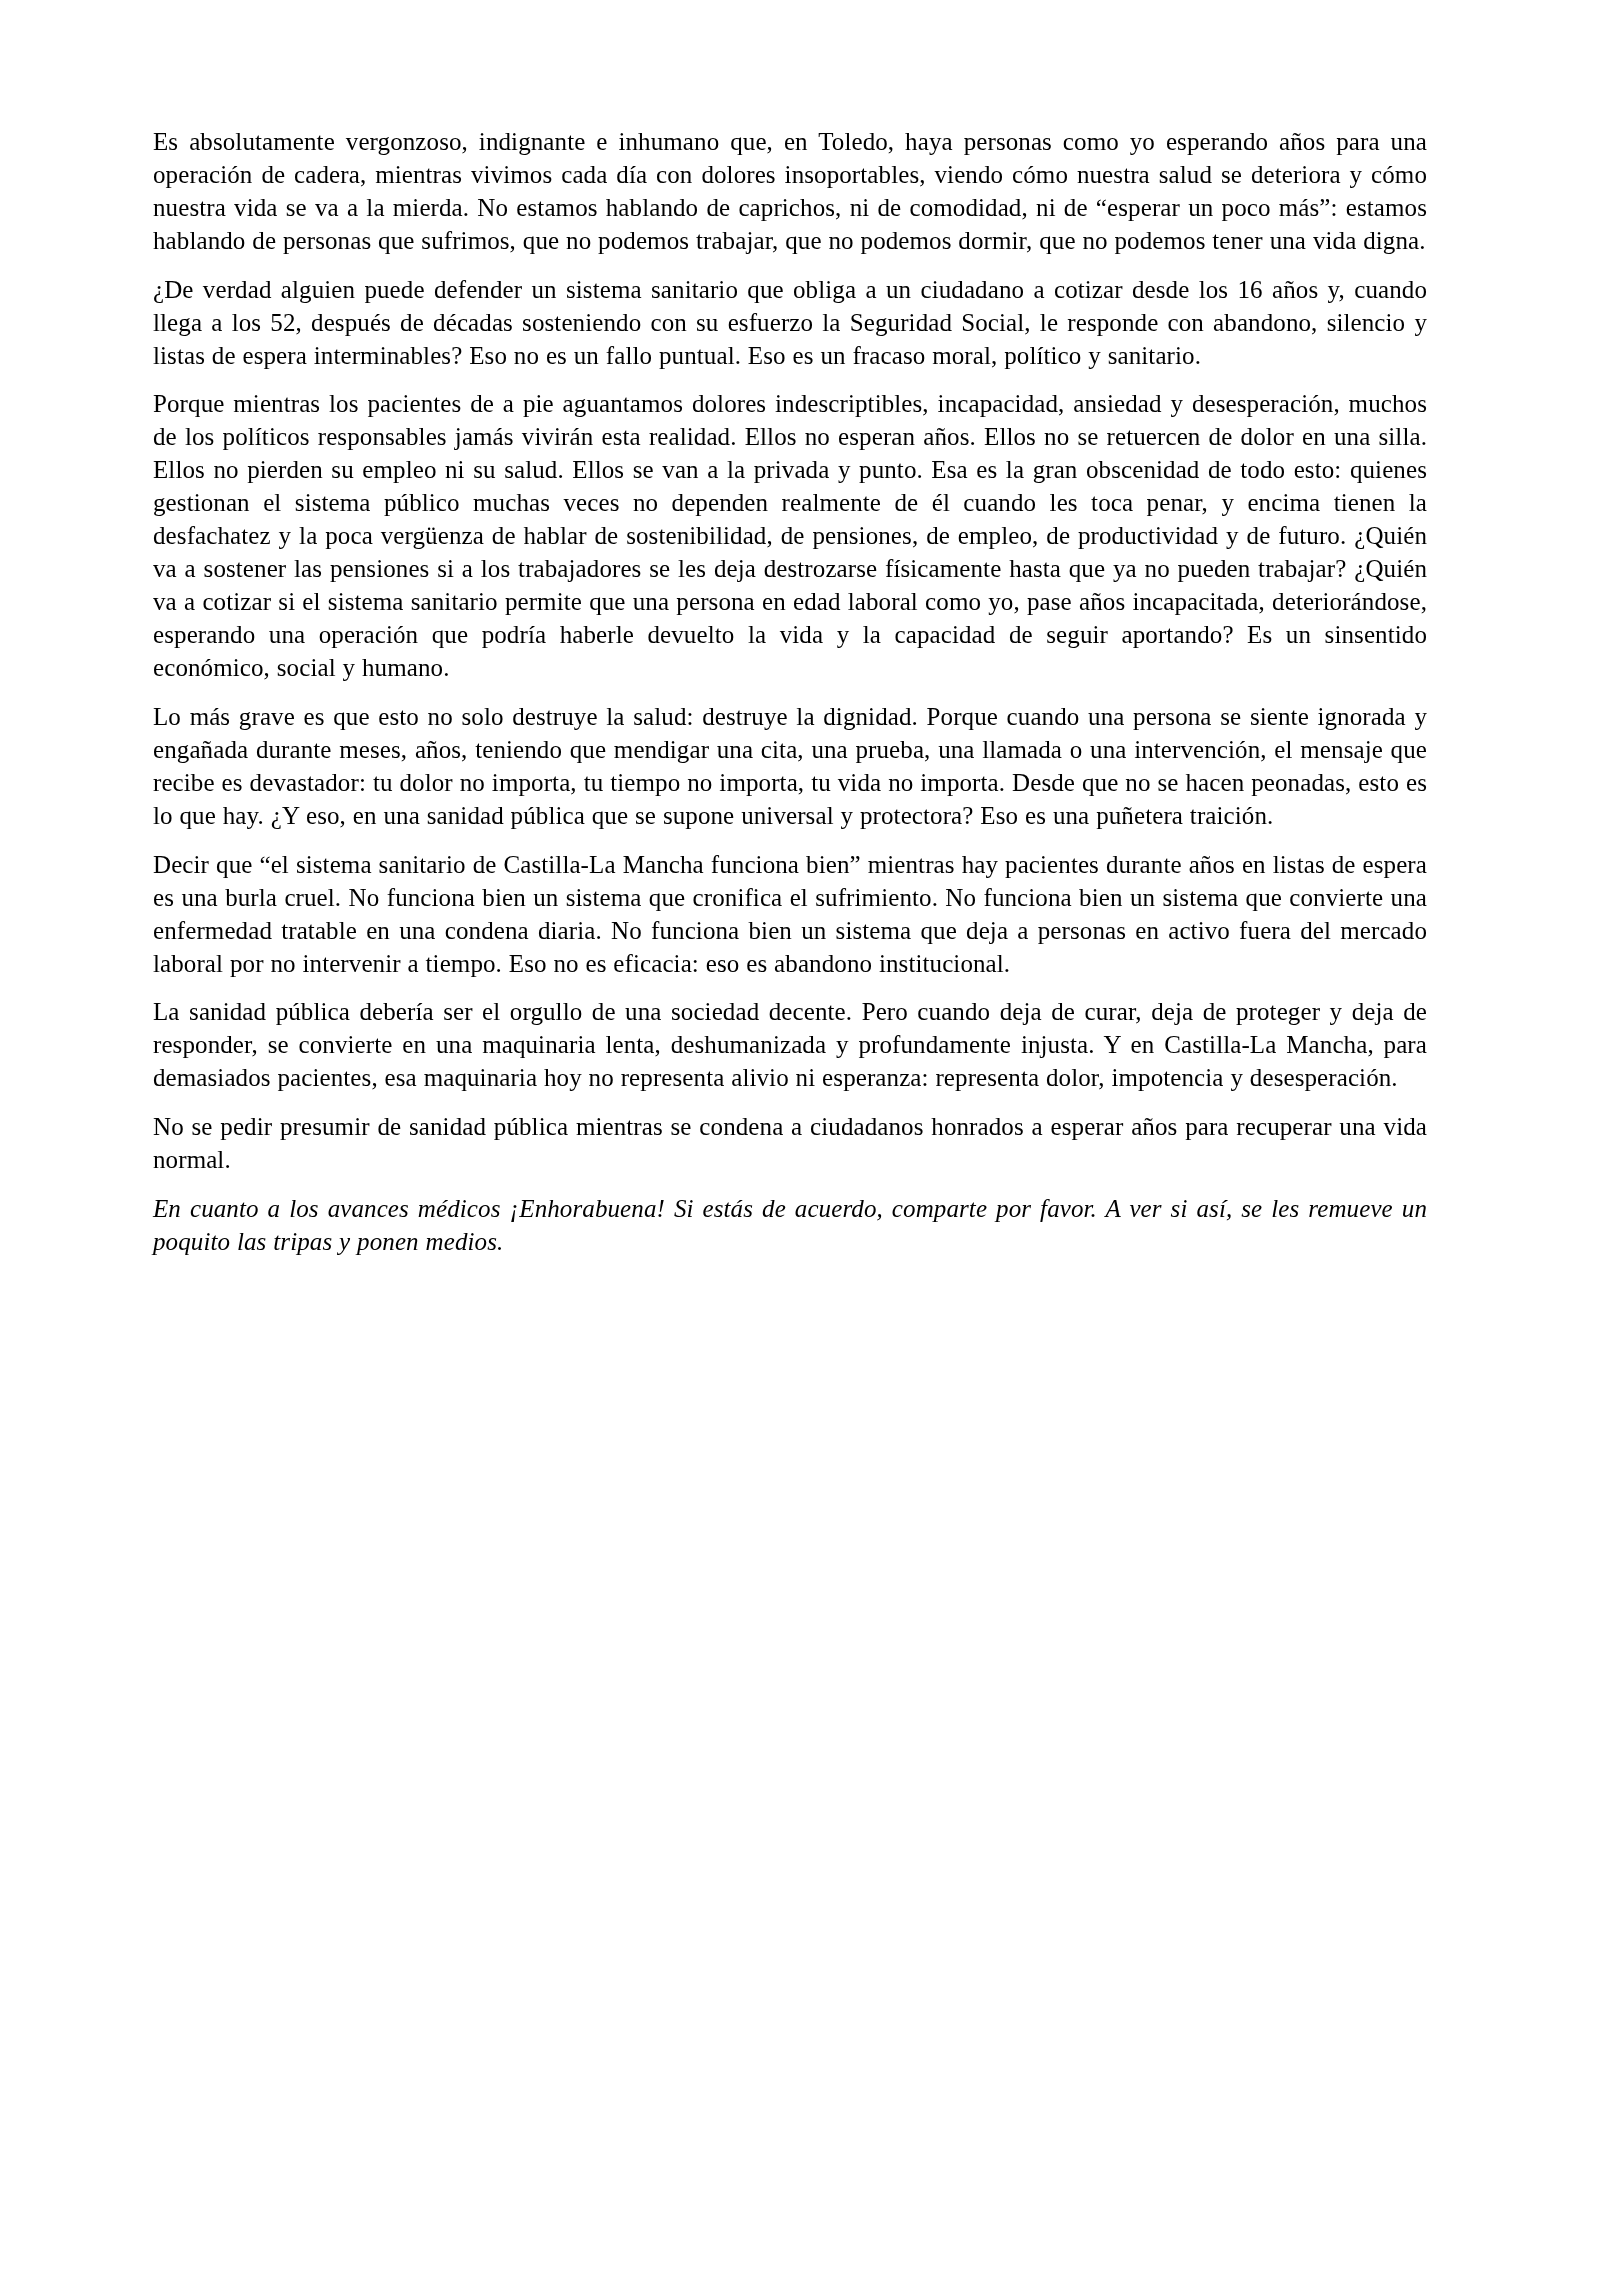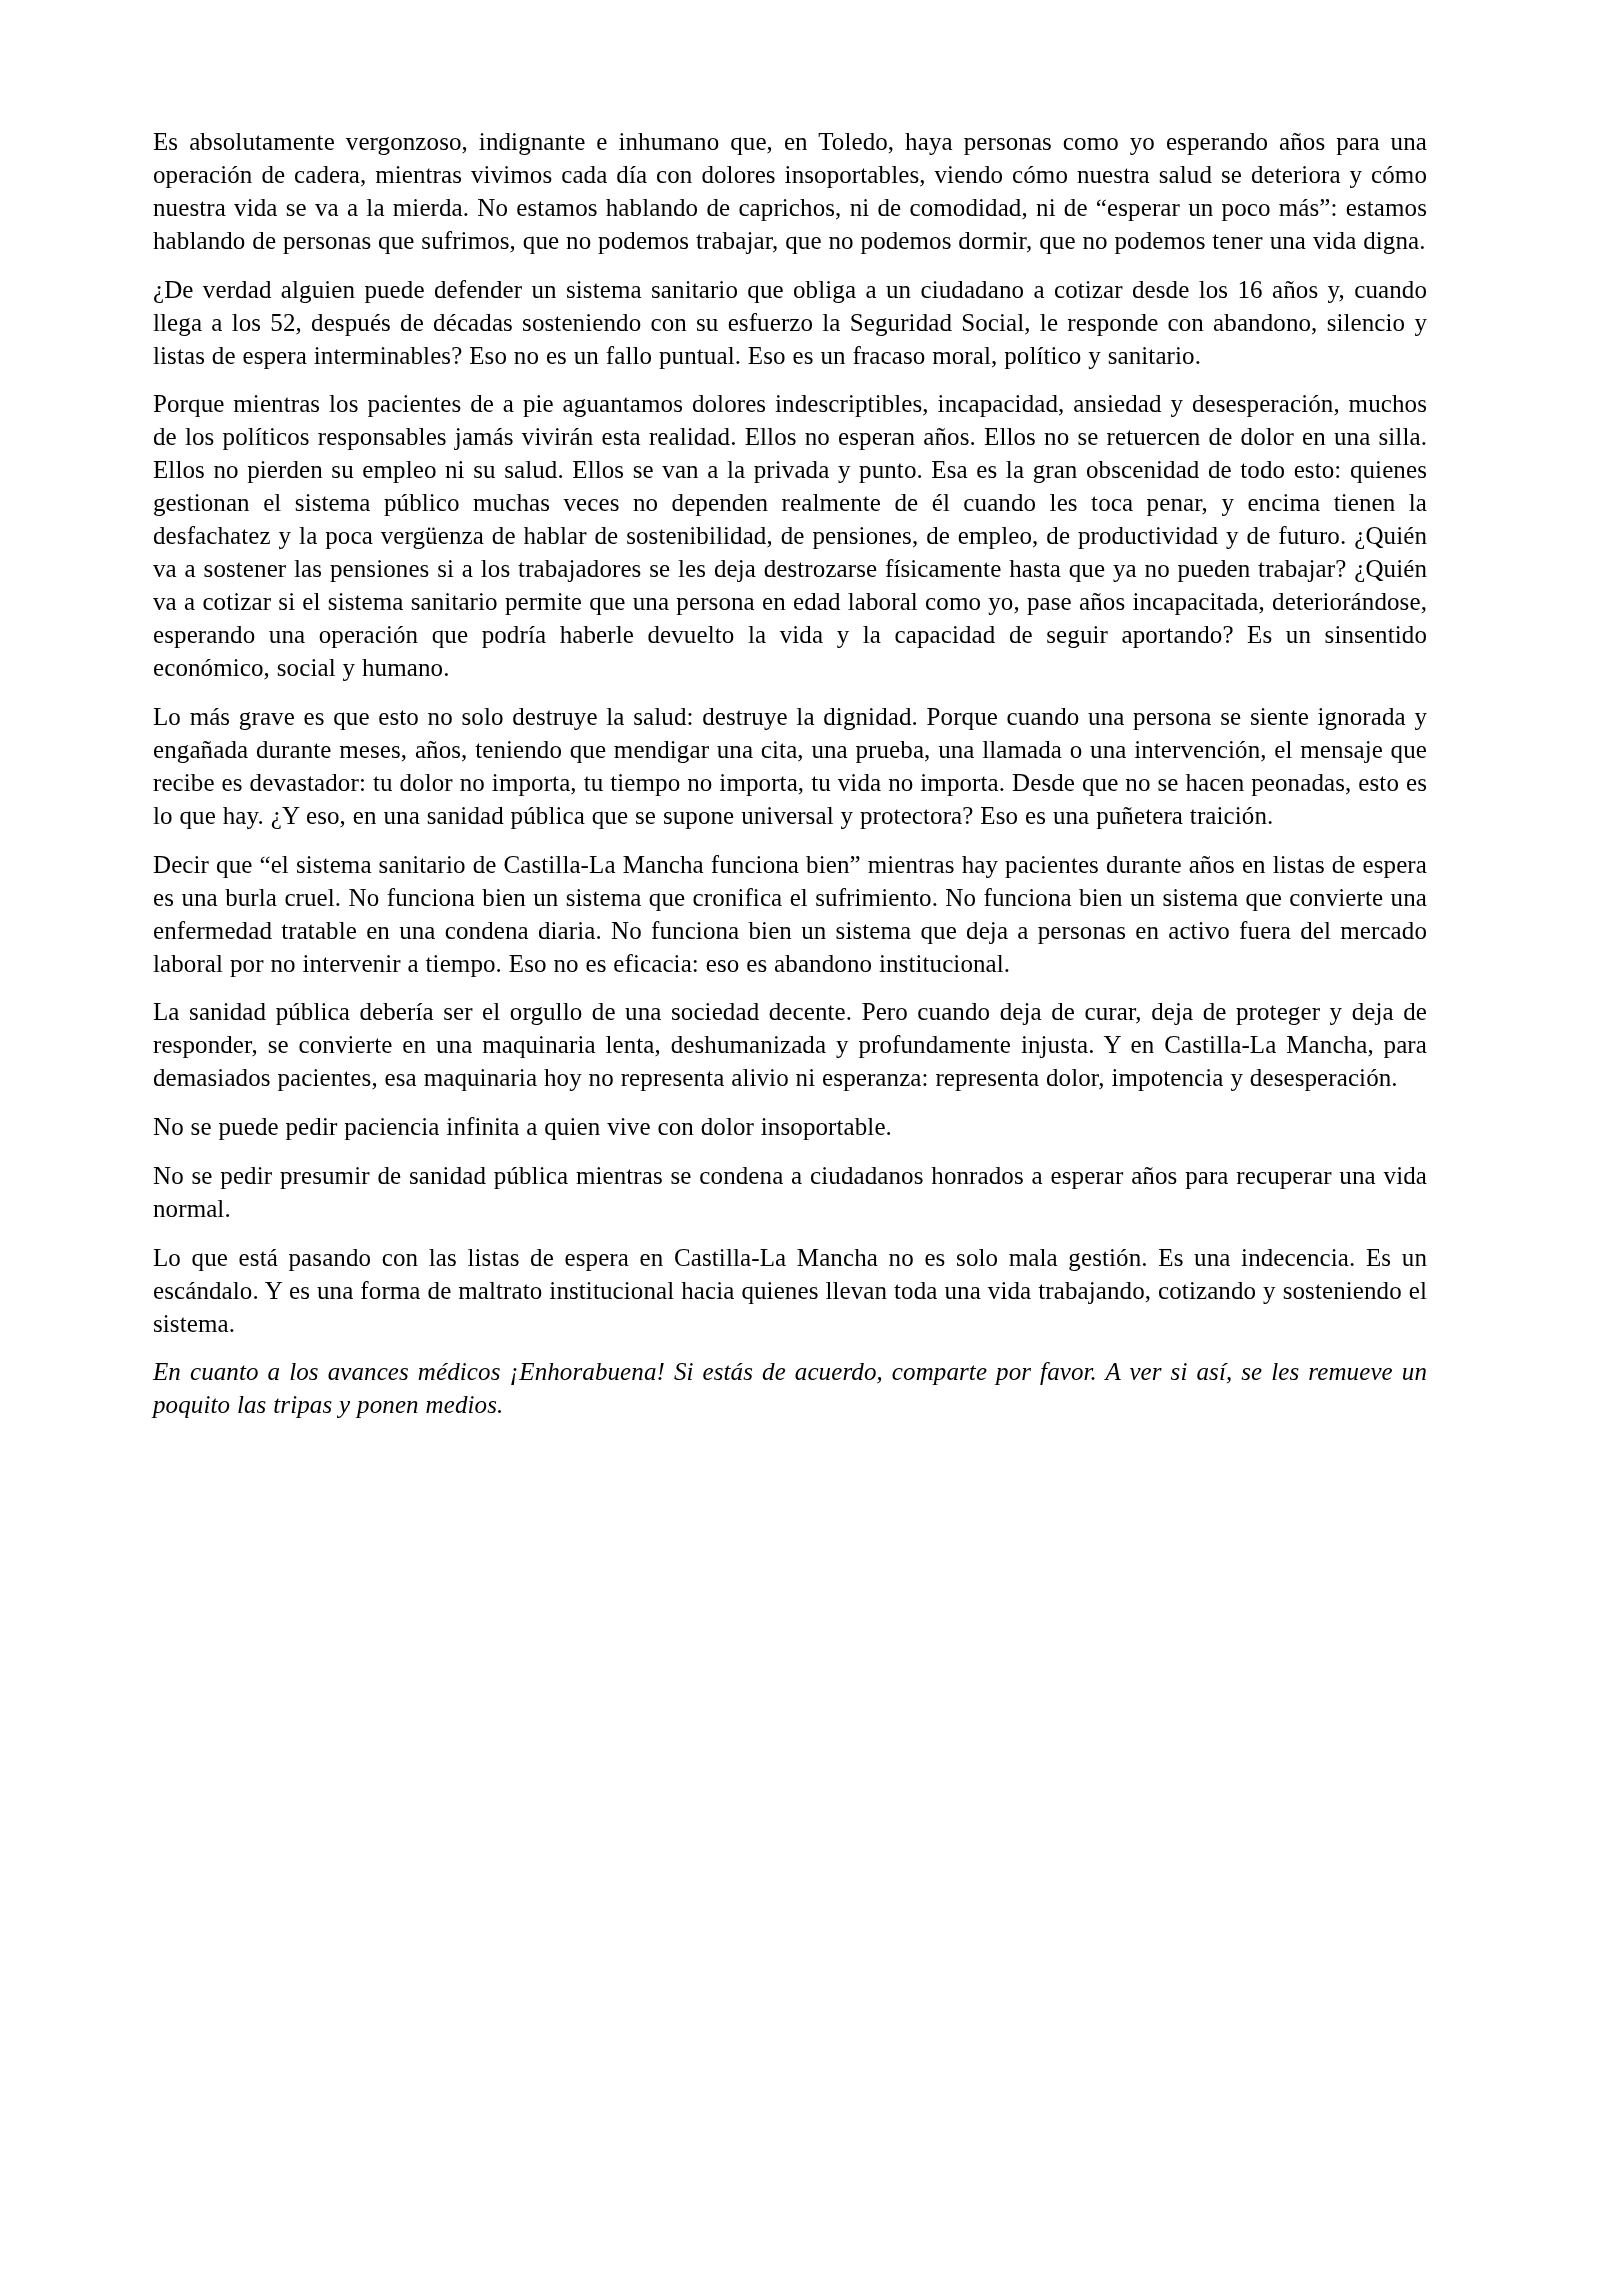--- a/index.html
+++ b/index.html
@@ -50,19 +50,17 @@
 <body>
 
 <div class="page">
   <div class="content">
     <p class="para">Es absolutamente vergonzoso, indignante e inhumano que, en Toledo, haya personas como yo esperando años para una operación de cadera, mientras vivimos cada día con dolores insoportables, viendo cómo nuestra salud se deteriora y cómo nuestra vida se va a la mierda. No estamos hablando de caprichos, ni de comodidad, ni de “esperar un poco más”: estamos hablando de personas que sufrimos, que no podemos trabajar, que no podemos dormir, que no podemos tener una vida digna.</p>
     <p class="para">¿De verdad alguien puede defender un sistema sanitario que obliga a un ciudadano a cotizar desde los 16 años y, cuando llega a los 52, después de décadas sosteniendo con su esfuerzo la Seguridad Social, le responde con abandono, silencio y listas de espera interminables? Eso no es un fallo puntual. Eso es un fracaso moral, político y sanitario.</p>
     <p class="para">Porque mientras los pacientes de a pie aguantamos dolores indescriptibles, incapacidad, ansiedad y desesperación, muchos de los políticos responsables jamás vivirán esta realidad. Ellos no esperan años. Ellos no se retuercen de dolor en una silla. Ellos no pierden su empleo ni su salud. Ellos se van a la privada y punto. Esa es la gran obscenidad de todo esto: quienes gestionan el sistema público muchas veces no dependen realmente de él cuando les toca penar, y encima tienen la desfachatez y la poca vergüenza de hablar de sostenibilidad, de pensiones, de empleo, de productividad y de futuro. ¿Quién va a sostener las pensiones si a los trabajadores se les deja destrozarse físicamente hasta que ya no pueden trabajar? ¿Quién va a cotizar si el sistema sanitario permite que una persona en edad laboral como yo, pase años incapacitada, deteriorándose, esperando una operación que podría haberle devuelto la vida y la capacidad de seguir aportando? Es un sinsentido económico, social y humano.</p>
     <p class="para">Lo más grave es que esto no solo destruye la salud: destruye la dignidad. Porque cuando una persona se siente ignorada y engañada durante meses, años, teniendo que mendigar una cita, una prueba, una llamada o una intervención, el mensaje que recibe es devastador: tu dolor no importa, tu tiempo no importa, tu vida no importa. Desde que no se hacen peonadas, esto es lo que hay. ¿Y eso, en una sanidad pública que se supone universal y protectora? Eso es una puñetera traición.</p>
     <p class="para">Decir que “el sistema sanitario de Castilla-La Mancha funciona bien” mientras hay pacientes durante años en listas de espera es una burla cruel. No funciona bien un sistema que cronifica el sufrimiento. No funciona bien un sistema que convierte una enfermedad tratable en una condena diaria. No funciona bien un sistema que deja a personas en activo fuera del mercado laboral por no intervenir a tiempo. Eso no es eficacia: eso es abandono institucional.</p>
     <p class="para">La sanidad pública debería ser el orgullo de una sociedad decente. Pero cuando deja de curar, deja de proteger y deja de responder, se convierte en una maquinaria lenta, deshumanizada y profundamente injusta. Y en Castilla-La Mancha, para demasiados pacientes, esa maquinaria hoy no representa alivio ni esperanza: representa dolor, impotencia y desesperación.</p>
-    <p class="para">No se puede pedir paciencia infinita a quien vive con dolor insoportable.</p>
     <p class="para">No se pedir presumir de sanidad pública mientras se condena a ciudadanos honrados a esperar años para recuperar una vida normal.</p>
-    <p class="para">Lo que está pasando con las listas de espera en Castilla-La Mancha no es solo mala gestión. Es una indecencia. Es un escándalo. Y es una forma de maltrato institucional hacia quienes llevan toda una vida trabajando, cotizando y sosteniendo el sistema.</p>
     <p class="para">En cuanto a los avances médicos ¡Enhorabuena! Si estás de acuerdo, comparte por favor. A ver si así, se les remueve un poquito las tripas y ponen medios.</p>
   </div>
 </div>
 
 
 </body></html>

